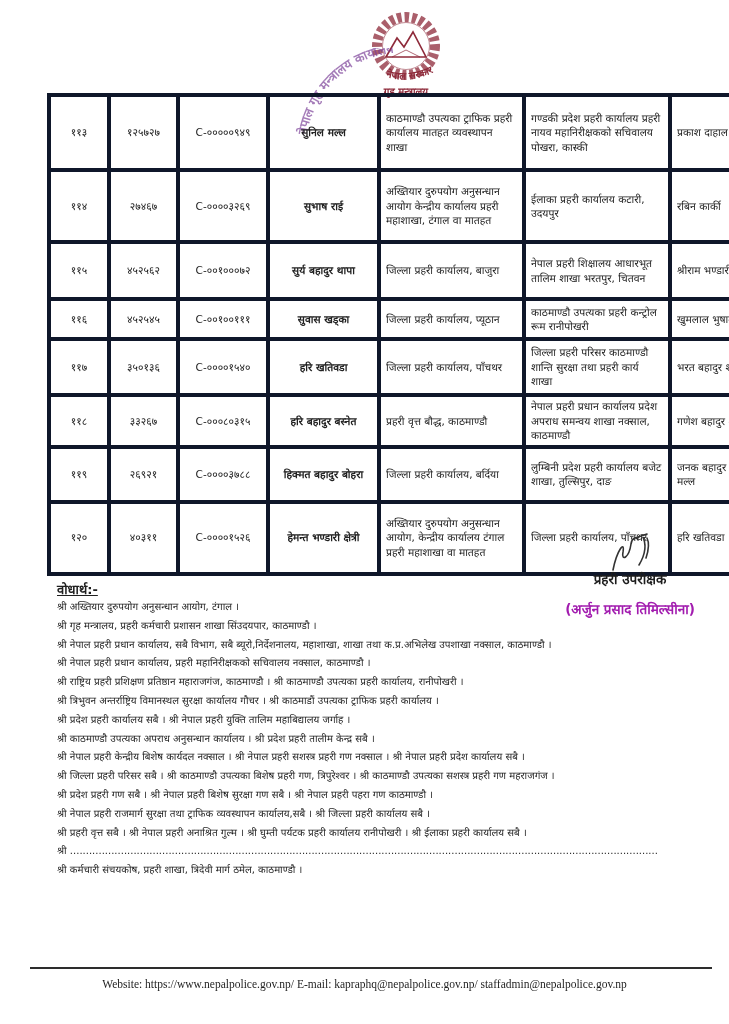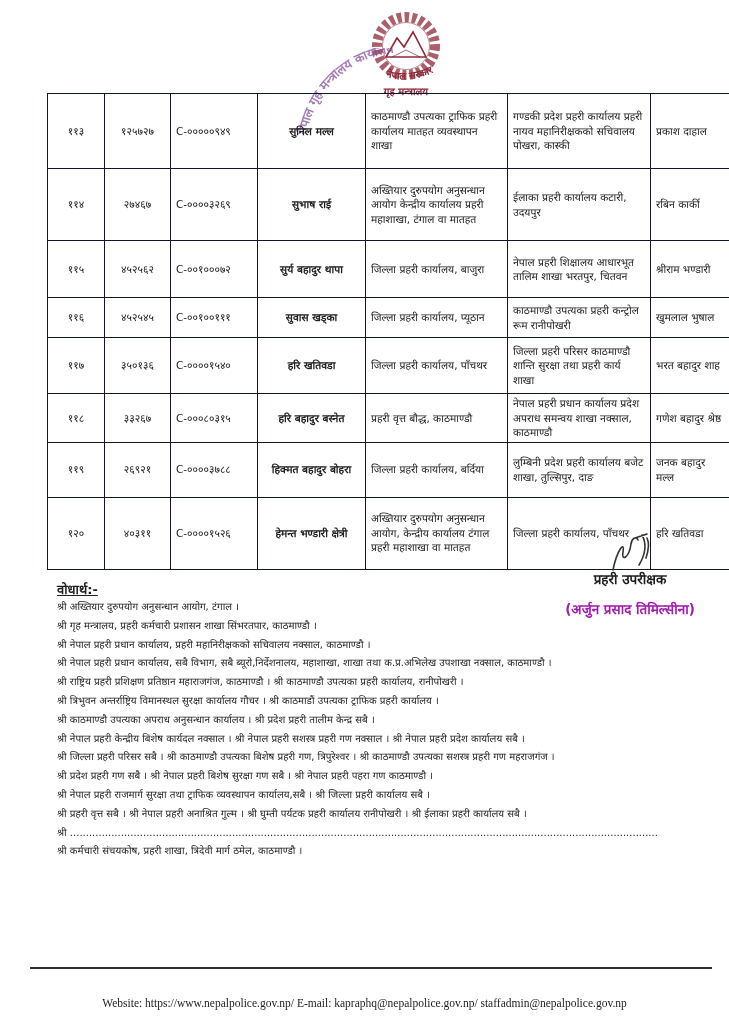--- a/index.html
+++ b/index.html
@@ -14,29 +14,29 @@
   
   .emblem{position:absolute;left:348px;top:10px;width:116px;height:96px;}
   
   .stamp{position:absolute;left:292px;top:48px;width:210px;height:100px;opacity:.8;pointer-events:none;}
   
   .ttable{
     position:absolute;left:47px;top:93px;width:676px;
     border-collapse:collapse;table-layout:fixed;
   }
   .ttable td{
-    border:1px solid #0f172a;
+    border:4px solid #0f172a;
     font-size:10.5px;line-height:14.5px;
     padding:2px 5px;vertical-align:middle;
     color:#222;
     word-wrap:break-word;
   }
   .col-sn{width:46px;text-align:center;}
   .col-regno{width:55px;text-align:center;}
-  .col-code{width:76px;text-align:left;}
+  .col-code{width:76px;text-align:center;}
   .col-name{width:97px;text-align:center;font-weight:bold;}
   .col-from_office{width:131px;text-align:left;}
   .col-to_office{width:132px;text-align:left;}
   .col-replacement{width:69px;text-align:left;}
   .ttable tr:nth-child(1){height:75px;}
   .ttable tr:nth-child(2){height:72px;}
   .ttable tr:nth-child(3){height:57px;}
   .ttable tr:nth-child(4){height:40px;margin-top:16px;}
   .ttable tr:nth-child(5){height:56px;}
   .ttable tr:nth-child(6){height:48px;}
@@ -58,21 +58,21 @@
   .sig-title{font-size:13.5px;font-weight:bold;color:#1d1d1d;margin-top:-6px;}
   .sig-name{font-size:13.5px;font-weight:bold;color:#a21caf;margin-top:12px;white-space:nowrap;}
   
   .footer-divider{
     position:absolute;left:30px;top:967px;width:682px;
     border-top:2px solid #2d2d2d;
   }
   .footer-text{
     position:absolute;left:0;top:978px;width:729px;
     text-align:center;font-family:"Liberation Serif",serif;
-    font-size:11.5px;color:#1e1e1e;margin-top:19px;
+    font-size:11.5px;color:#1e1e1e;
   }
 </style>
 </head>
 <body>
 
 <svg class="emblem" viewBox="0 0 116 96">
   <g stroke="#8e2a3a" fill="none">
     <circle cx="58" cy="36" r="29" stroke-width="10" stroke-dasharray="4.5 3" opacity="0.75"></circle>
     <circle cx="58" cy="36" r="23.5" stroke-width="1" opacity="0.55"></circle>
   </g>
@@ -166,25 +166,26 @@
         <td class="col-to_office">जिल्ला प्रहरी कार्यालय, पाँचथर</td>
         <td class="col-replacement">हरि खतिवडा</td>
       </tr>
     </tbody>
 </table>
 
 <div class="cc">
   <div class="cc-heading">वोधार्थ:-</div>
   <div>
       <div class="cc-line">श्री अख्तियार दुरुपयोग अनुसन्धान आयोग, टंगाल ।</div>
-      <div class="cc-line">श्री गृह मन्त्रालय, प्रहरी कर्मचारी प्रशासन शाखा सिंभरतपार, काठमाण्डौ ।</div>
+      <div class="cc-line">श्री गृह मन्त्रालय, प्रहरी कर्मचारी प्रशासन शाखा सिंउदयपार, काठमाण्डौ ।</div>
+      <div class="cc-line">श्री नेपाल प्रहरी प्रधान कार्यालय, सबै विभाग, सबै ब्यूरो,निर्देशनालय, महाशाखा, शाखा तथा क.प्र.अभिलेख उपशाखा नक्साल, काठमाण्डौ ।</div>
       <div class="cc-line">श्री नेपाल प्रहरी प्रधान कार्यालय, प्रहरी महानिरीक्षकको सचिवालय नक्साल, काठमाण्डौ ।</div>
-      <div class="cc-line">श्री नेपाल प्रहरी प्रधान कार्यालय, सबै विभाग, सबै ब्यूरो,निर्देशनालय, महाशाखा, शाखा तथा क.प्र.अभिलेख उपशाखा नक्साल, काठमाण्डौ ।</div>
       <div class="cc-line">श्री राष्ट्रिय प्रहरी प्रशिक्षण प्रतिष्ठान महाराजगंज, काठमाण्डौ । श्री काठमाण्डौ उपत्यका प्रहरी कार्यालय, रानीपोखरी ।</div>
       <div class="cc-line">श्री त्रिभुवन अन्तर्राष्ट्रिय विमानस्थल सुरक्षा कार्यालय गौचर । श्री काठमाडौं उपत्यका ट्राफिक प्रहरी कार्यालय ।</div>
+      <div class="cc-line">श्री प्रदेश प्रहरी कार्यालय सबै । श्री नेपाल प्रहरी युक्ति तालिम महाबिद्यालय जर्गाह ।</div>
       <div class="cc-line">श्री काठमाण्डौ उपत्यका अपराध अनुसन्धान कार्यालय । श्री प्रदेश प्रहरी तालीम केन्द्र सबै ।</div>
       <div class="cc-line">श्री नेपाल प्रहरी केन्द्रीय बिशेष कार्यदल नक्साल । श्री नेपाल प्रहरी सशस्त्र प्रहरी गण नक्साल । श्री नेपाल प्रहरी प्रदेश कार्यालय सबै  ।</div>
       <div class="cc-line">श्री जिल्ला प्रहरी परिसर सबै  । श्री काठमाण्डौ उपत्यका बिशेष प्रहरी गण, त्रिपुरेश्वर । श्री काठमाण्डौ उपत्यका सशस्त्र प्रहरी गण महराजगंज ।</div>
       <div class="cc-line">श्री प्रदेश प्रहरी गण सबै । श्री नेपाल प्रहरी बिशेष सुरक्षा गण सबै । श्री नेपाल प्रहरी पहरा गण काठमाण्डौ ।</div>
       <div class="cc-line">श्री नेपाल प्रहरी राजमार्ग सुरक्षा तथा ट्राफिक व्यवस्थापन कार्यालय,सबै । श्री जिल्ला प्रहरी कार्यालय सबै  ।</div>
       <div class="cc-line">श्री प्रहरी वृत्त सबै । श्री नेपाल प्रहरी अनाश्रित गुल्म । श्री घुम्ती पर्यटक प्रहरी कार्यालय रानीपोखरी । श्री ईलाका प्रहरी कार्यालय सबै ।</div>
       <div class="cc-line">श्री ............................................................................................................................................................................................................................................।</div>
       <div class="cc-line">श्री कर्मचारी संचयकोष, प्रहरी शाखा, त्रिदेवी मार्ग ठमेल, काठमाण्डौ ।</div>
     </div>
 </div>

